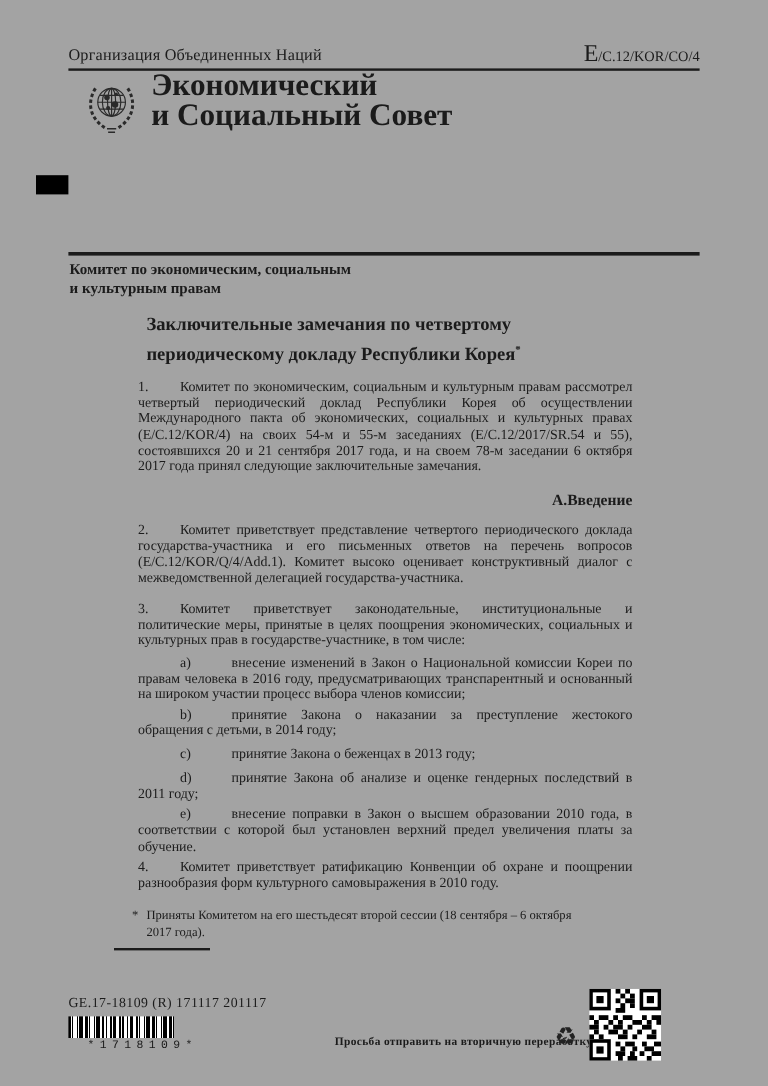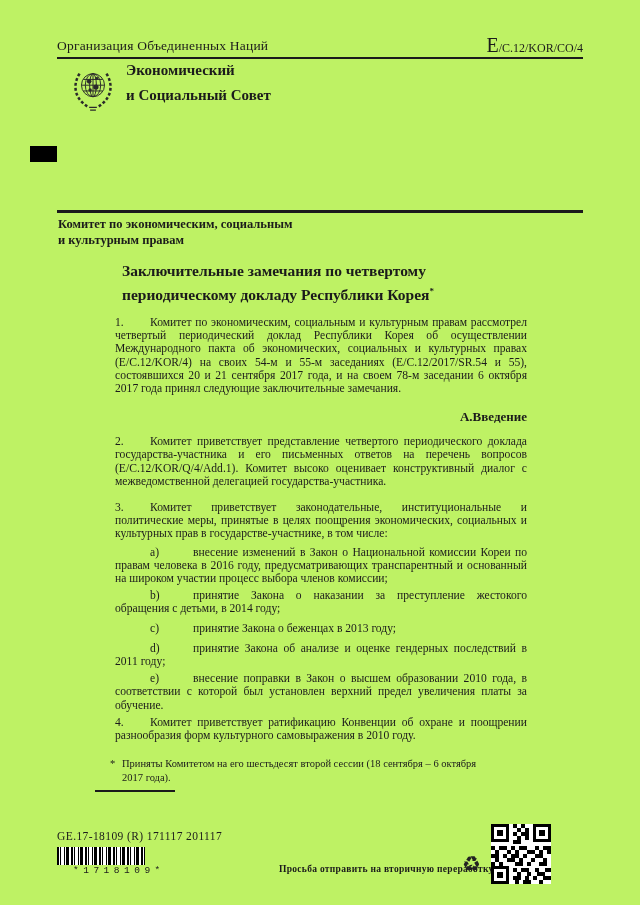--- a/index.html
+++ b/index.html
@@ -1,31 +1,31 @@
 <!DOCTYPE html>
 <html><head>
 <meta charset="utf-8">
 <style>
   html,body{margin:0;padding:0;background:#888;}
   .page{
     position:relative;
     width:640px;height:905px;
-    background:#bef264;
+    background:#a3a3a3;
     margin:0 auto;
     font-family:"Liberation Serif","DejaVu Serif",serif;
     color:#1b1b1b;
     overflow:hidden;
   }
   
   .org-name{position:absolute;left:57px;top:38px;font-size:13.5px;letter-spacing:.2px;}
   .doc-symbol{position:absolute;right:57px;top:34px;font-size:12px;white-space:nowrap;}
   .doc-symbol .bigE{font-size:20px;}
   .header-rule{position:absolute;left:57px;top:57px;width:526px;height:2px;background:#1b1b1b;}
   .emblem{position:absolute;left:68px;top:64px;width:50px;height:52px;}
-  .council{position:absolute;left:126px;top:58px;font-weight:bold;font-size:15px;line-height:25px;}
+  .council{position:absolute;left:126px;top:58px;font-weight:bold;font-size:26px;line-height:25px;}
   .distr-block{position:absolute;left:435px;top:70px;font-size:11.5px;line-height:14.5px;}
   .reg-mark{position:absolute;left:30px;top:146px;width:27px;height:16px;background:#000;}
   
   .band-rule{position:absolute;left:57px;top:210px;width:526px;height:2.5px;background:#1b1b1b;}
   .committee{position:absolute;left:58px;top:217px;font-weight:bold;font-size:12.5px;line-height:15.5px;}
   
   .doc-title{position:absolute;left:122px;top:261px;width:420px;font-weight:bold;font-size:15.5px;line-height:20px;}
   .doc-title sup{font-size:9px;}
   
   .body{position:absolute;left:115px;top:316px;width:412px;font-size:11.6px;line-height:13.2px;text-align:justify;}

